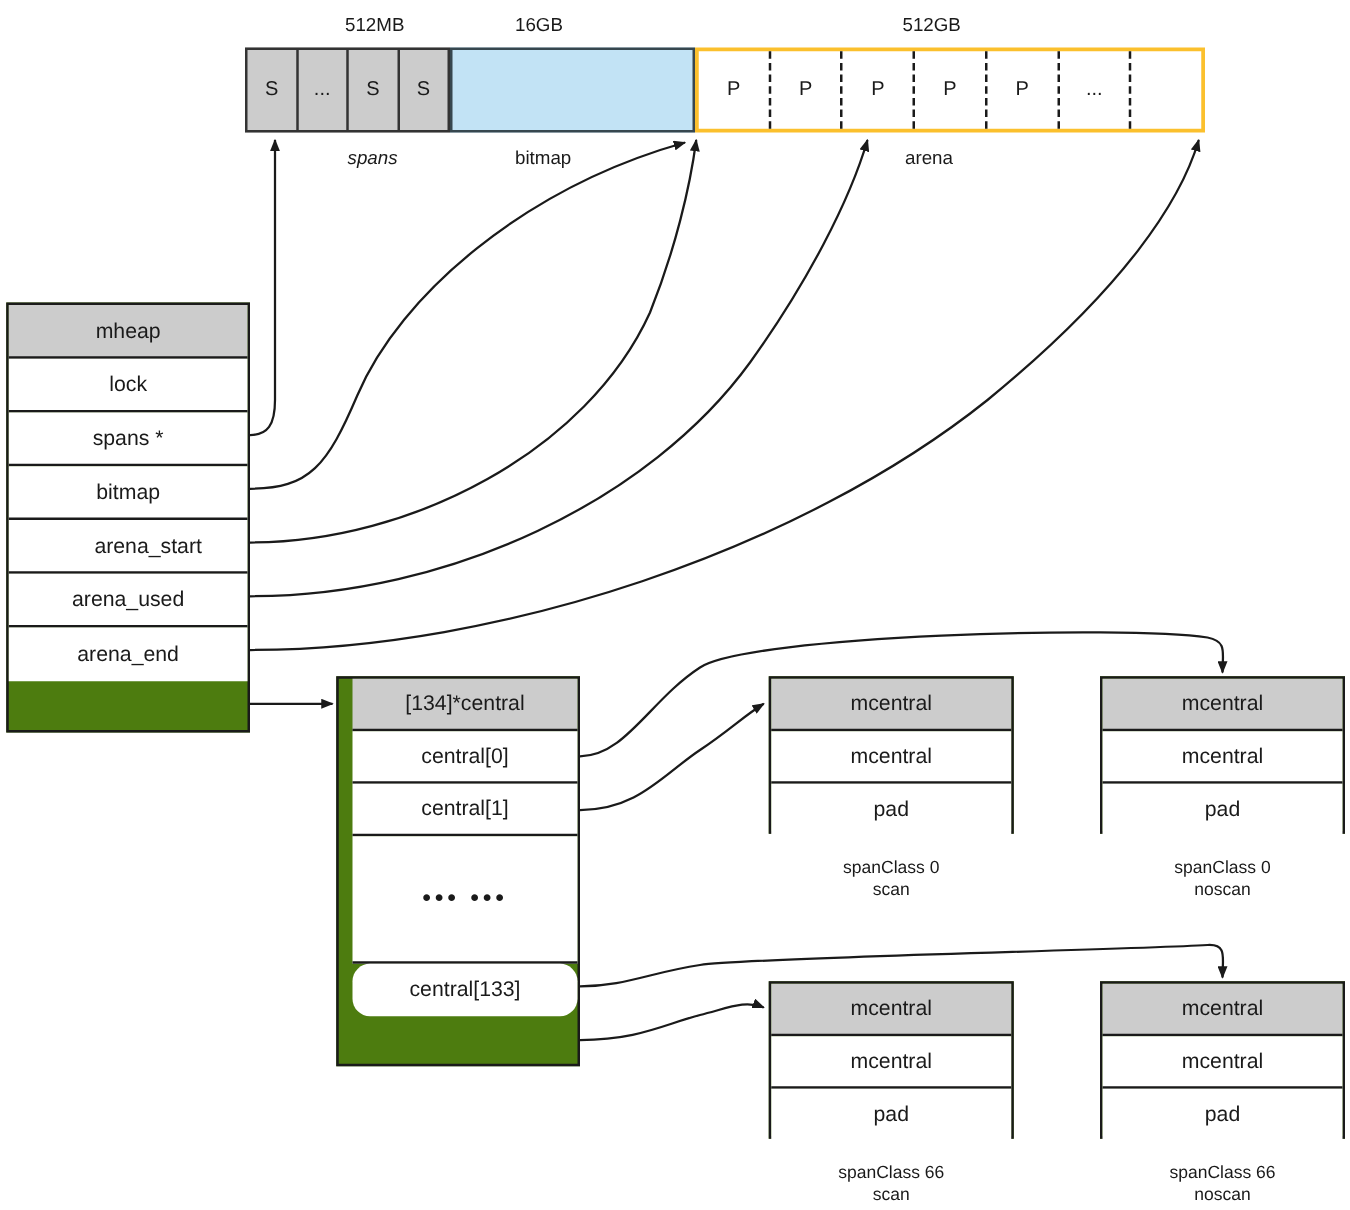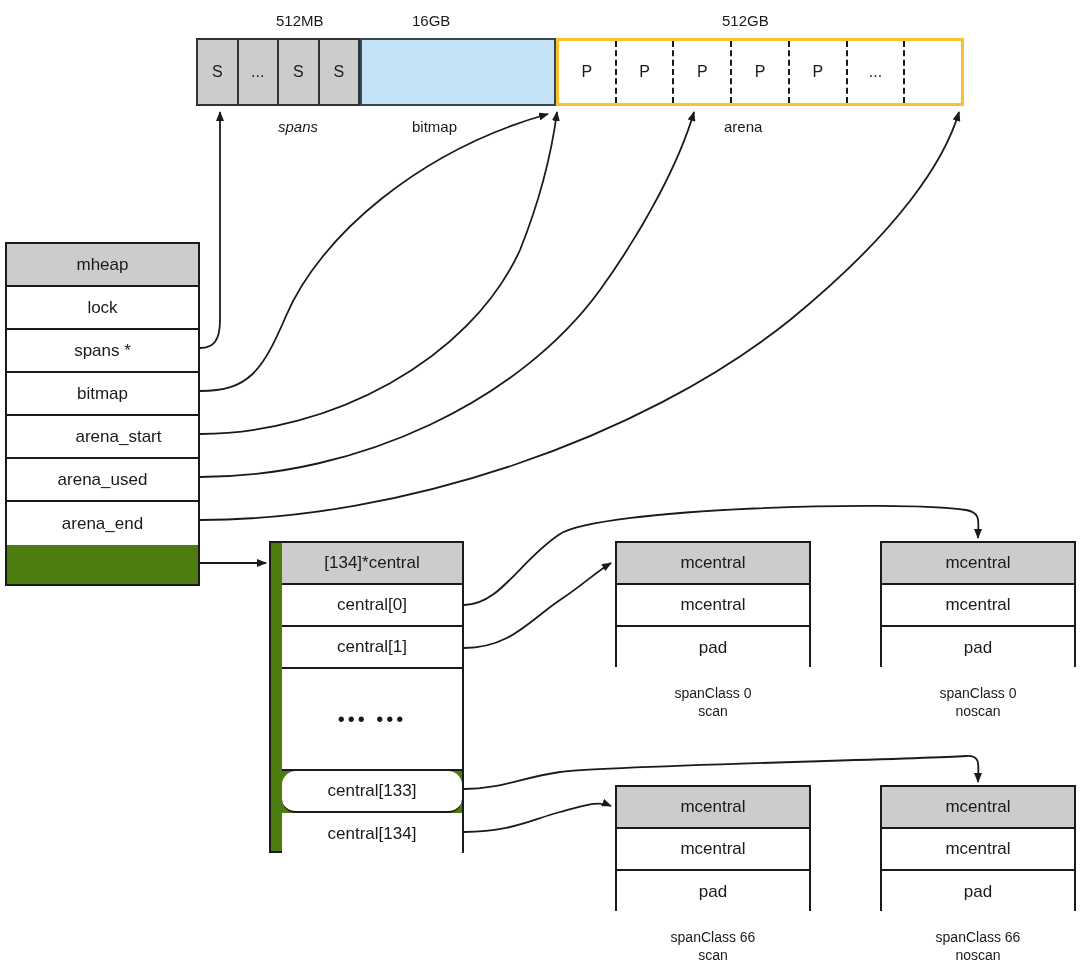--- a/index.html
+++ b/index.html
@@ -160,21 +160,20 @@
     <div class="cellrow" style="height:43px;">arena_used</div>
     <div class="cellrow" style="height:43px;">arena_end</div>
   </div>
 
   <div class="box" style="left:269px; top:541px; width:195px; height:312px;padding-left:11px;">
     <div class="cellrow head" style="height:42px;">[134]*central</div>
     <div class="cellrow" style="height:42px;text-align:center;">central[0]</div>
     <div class="cellrow" style="height:42px;">central[1]</div>
     <div class="cellrow ellipsis-dots" style="height:102px;">••• •••</div>
     <div class="cellrow" style="height:42px;border-radius:14px;">central[133]</div>
-    <div class="cellrow" style="height:42px;">central[134]</div>
   </div>
 
   <div class="box" style="left:615px; top:541px; width:196px; height:126px;">
     <div class="cellrow head" style="height:42px;">mcentral</div>
     <div class="cellrow" style="height:42px;">mcentral</div>
     <div class="cellrow" style="height:42px;">pad</div>
   </div>
   <div class="capt" style="left:615px; top:684px; width:196px;">spanClass 0
 scan</div>
 

